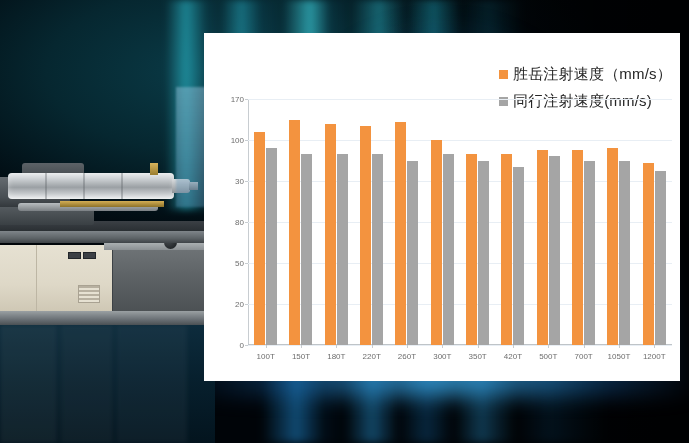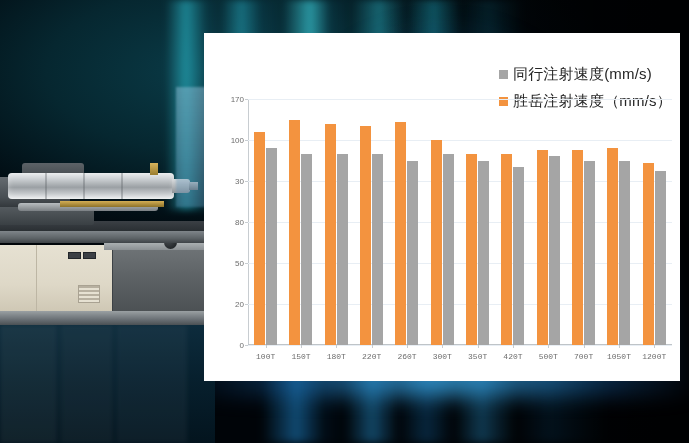--- a/index.html
+++ b/index.html
@@ -336,21 +336,21 @@
     font-size: 8px;
     color: #6d6d6d;
     padding-top: 7px;
   }
   .xtick-mark {
     position: absolute;
     top: 0; left: 50%;
     width: 1px; height: 3px;
     background: #c8cdd1;
   }
-  .xtick-wrap { position: relative; flex: 1 1 0; font-family: Liberation Mono, monospace; }
+  .xtick-wrap { position: relative; flex: 1 1 0; }
 </style>
 </head>
 <body>
 
 <div id="stage">
 
   <div class="bg-base"></div>
   <div class="bg-streaks-top"></div>
   <div class="bg-streaks-bottom"></div>
   <div class="bg-right-dark"></div>
@@ -381,26 +381,26 @@
     <div class="m-nozzle"></div>
     <div class="m-nozzle-tip"></div>
     <div class="m-clamp"></div>
   </div>
 
   <div class="card">
     <div class="chart">
 
       <div class="legend">
         <div class="legend-row">
+          <span class="legend-swatch" style="background: rgb(243, 147, 63);"></span>
+          <span class="legend-label">胜岳注射速度（mm/s）</span>
+        </div>
+        <div class="legend-row">
           <span class="legend-swatch" style="background: rgb(165, 165, 165);"></span>
           <span class="legend-label">同行注射速度(mm/s)</span>
-        </div>
-        <div class="legend-row">
-          <span class="legend-swatch" style="background: rgb(243, 147, 63);"></span>
-          <span class="legend-label">胜岳注射速度（mm/s）</span>
         </div>
       </div>
 
       <div class="plot">
         <div class="axis-y"></div>
         <div class="axis-x"></div>
         <div id="gridlines">
             <div class="gridline" style="top: 100%;"></div>
             <div class="gridline" style="top: 83.3333%;"></div>
             <div class="gridline" style="top: 66.6667%;"></div>

